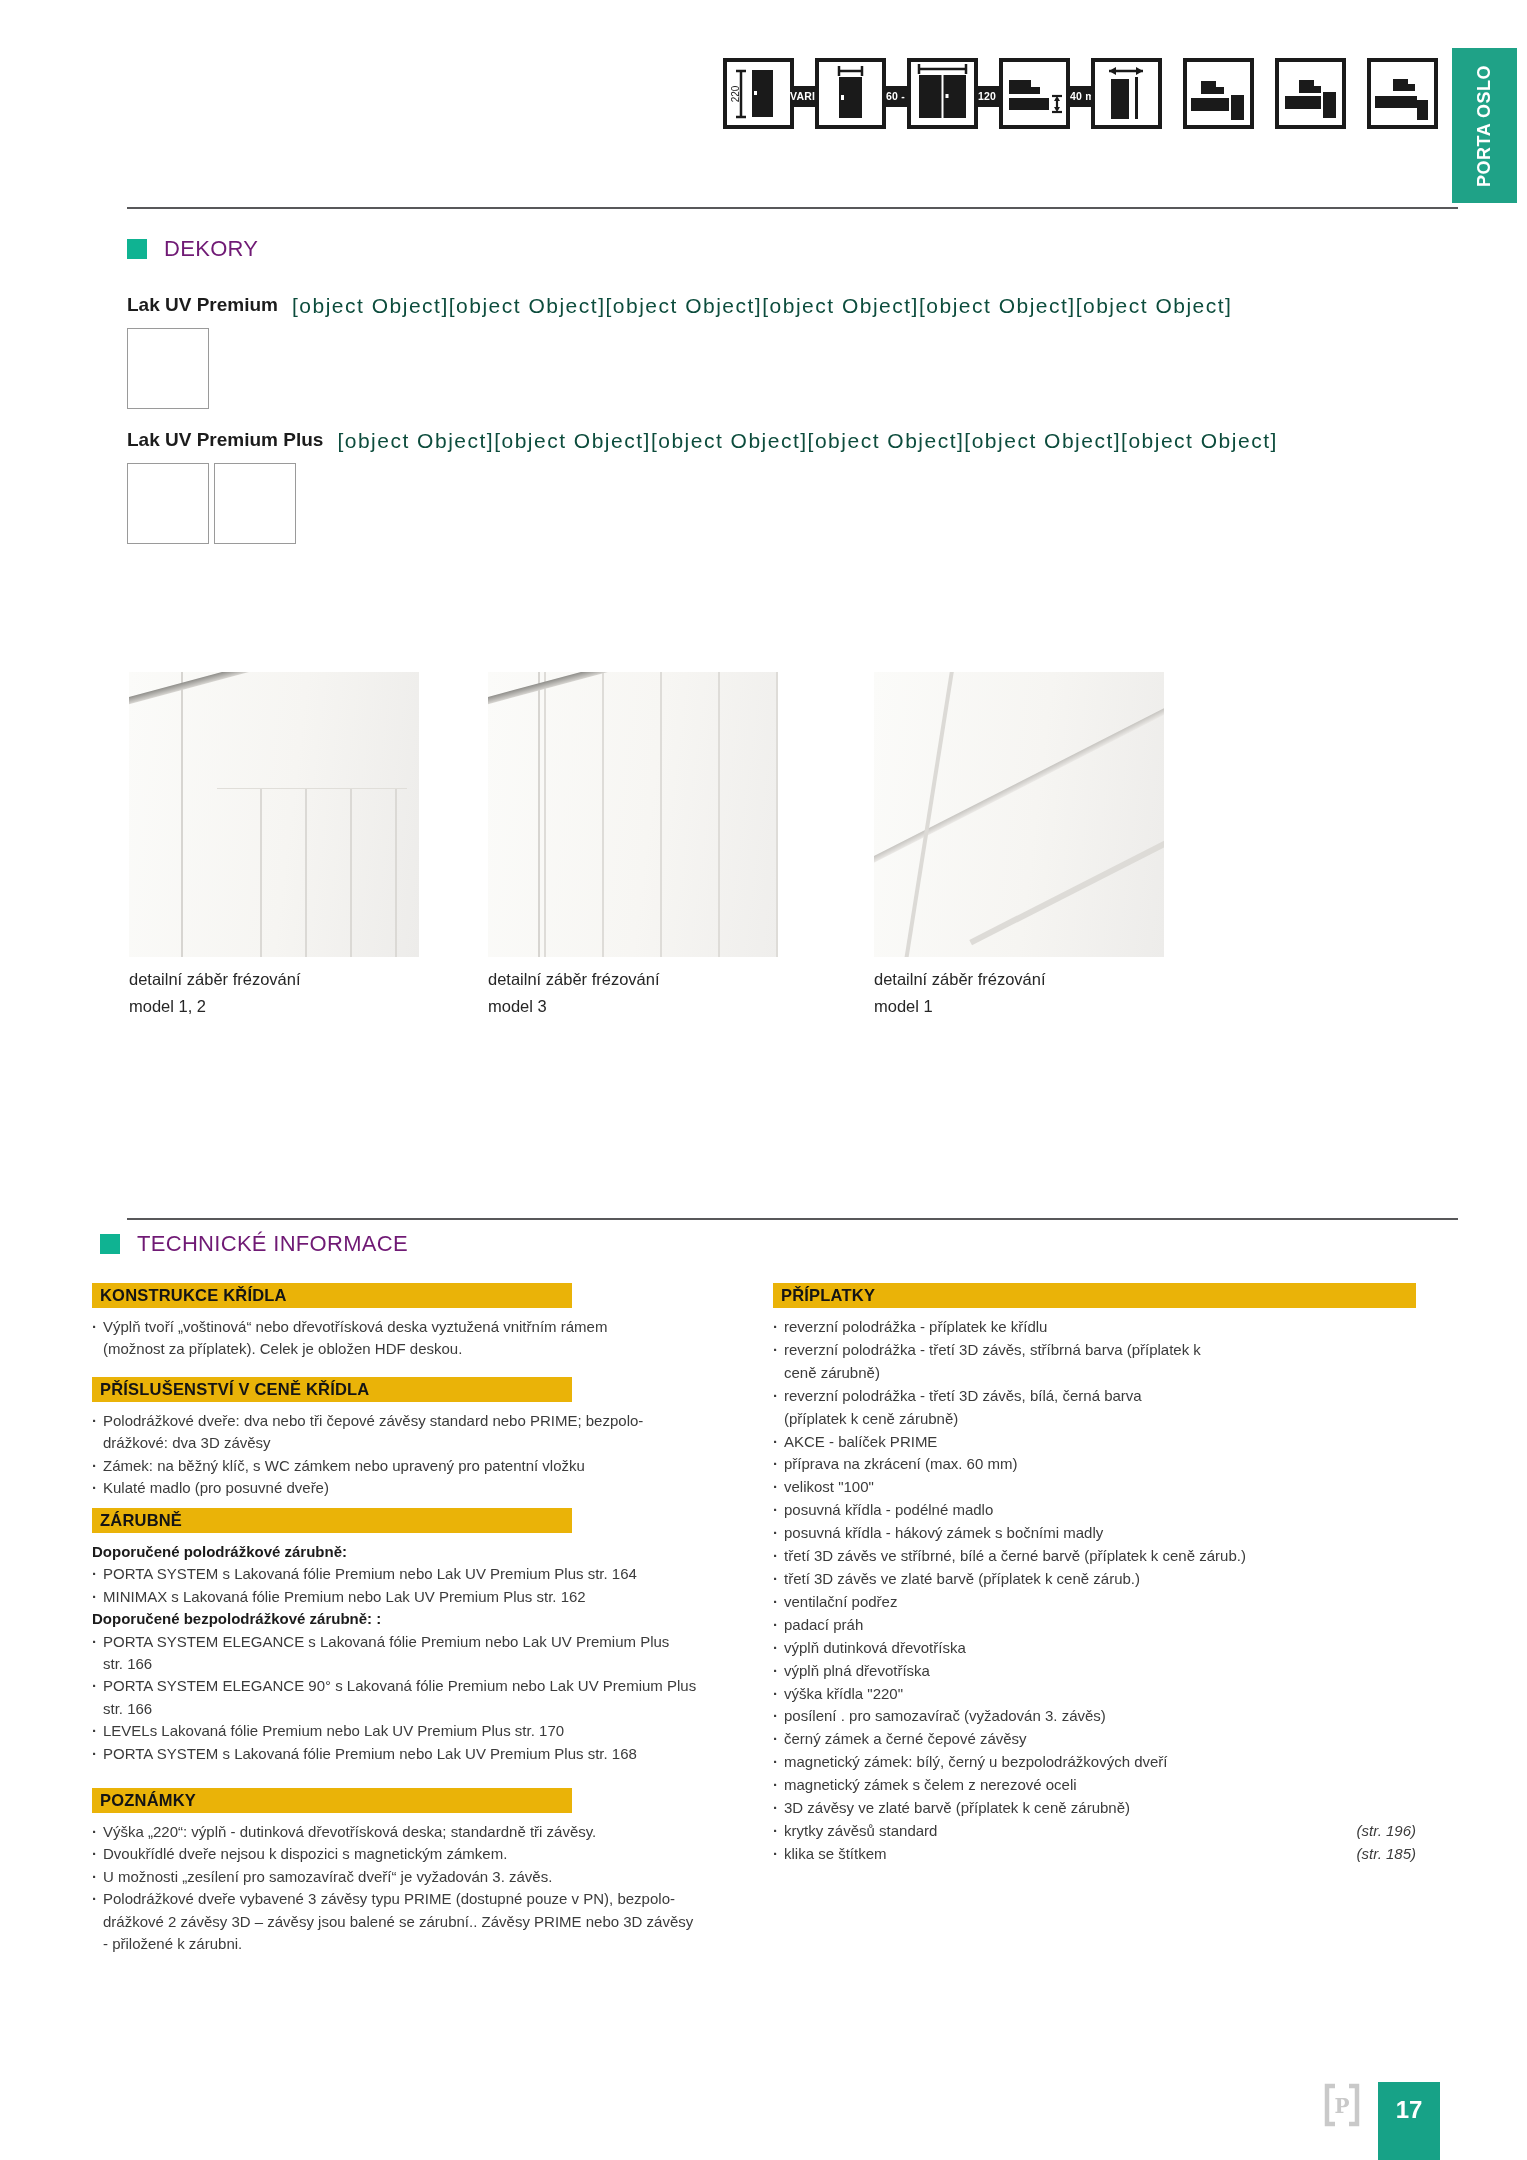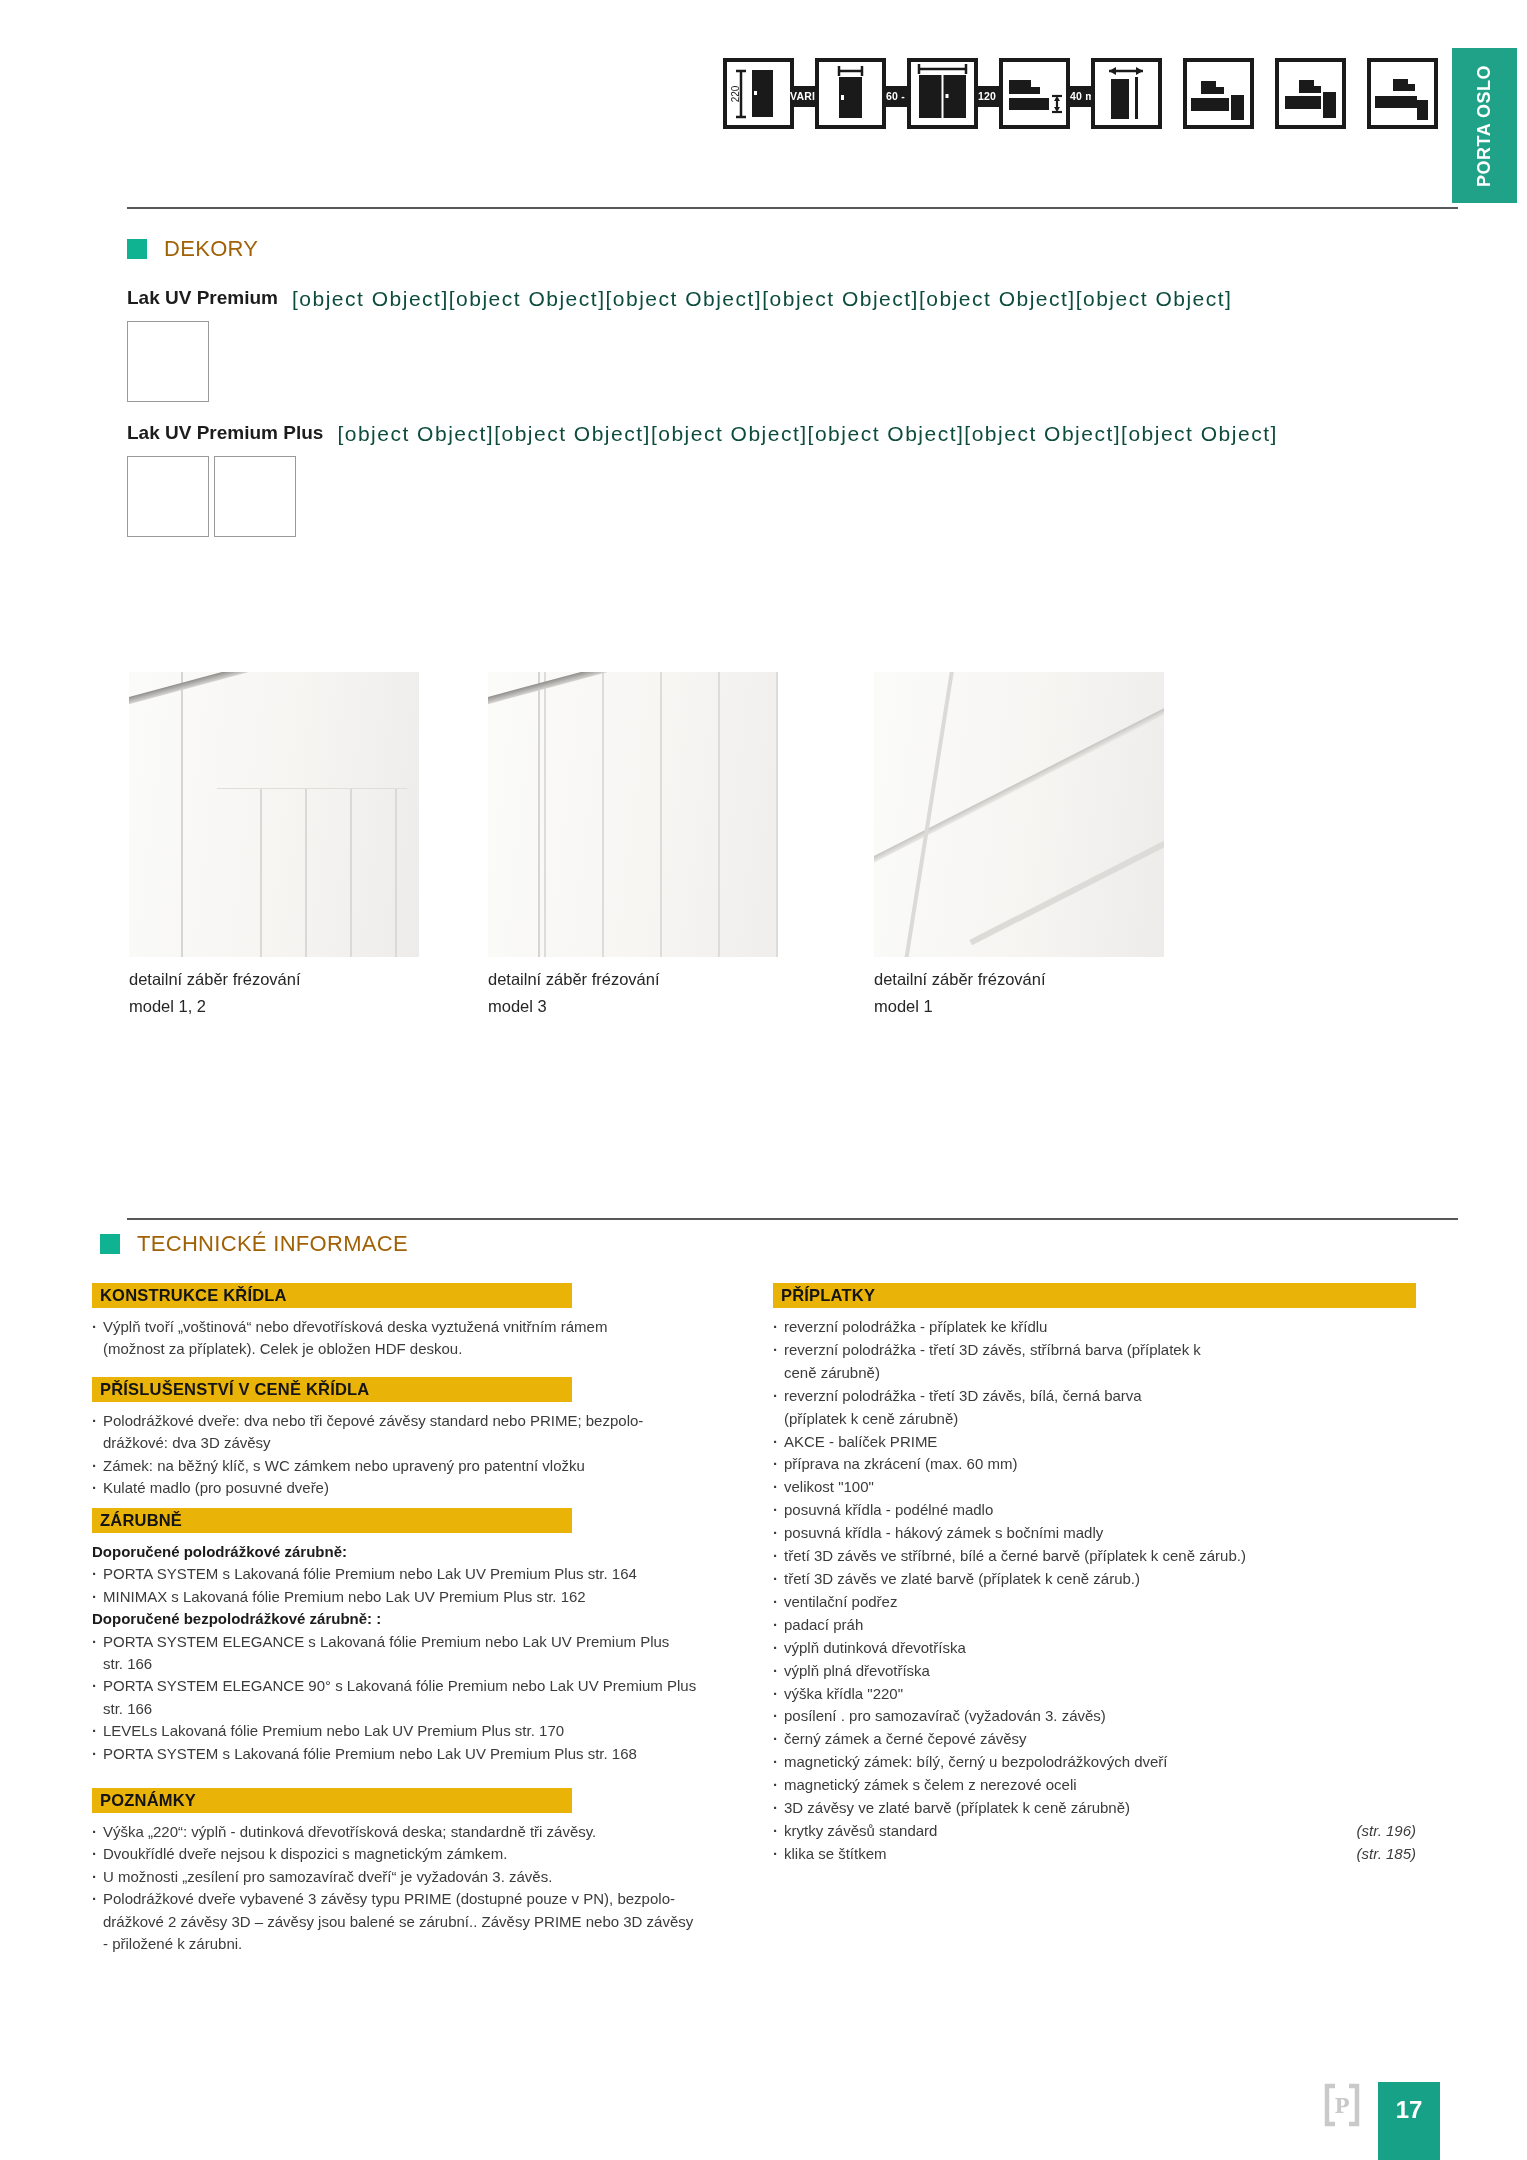--- a/index.html
+++ b/index.html
@@ -19,24 +19,24 @@
   #series-tab span{writing-mode:vertical-rl;transform:rotate(180deg);color:#fff;font-weight:700;
                    font-size:18px;letter-spacing:.5px;white-space:nowrap;}
 
   
   .hr{position:absolute;left:127px;width:1331px;height:2px;background:#58585a;}
   #hr1{top:207px;} #hr2{top:1218px;}
   .secheading{position:absolute;display:flex;align-items:center;gap:17px;}
   #dekory-heading{left:127px;top:236px;}
   #tech-heading{left:100px;top:1231px;}
   .greensq{width:20px;height:20px;background:#0FB392;}
-  .secheading .headtxt{font-size:22px;color:#a16207;letter-spacing:.3px;}
+  .secheading .headtxt{font-size:22px;color:#701a75;letter-spacing:.3px;}
 
   
-  #finishes{position:absolute;left:127px;top:286px;}
+  #finishes{position:absolute;left:127px;top:293px;}
   .finish{margin-bottom:19px;}
   .finish-title{display:flex;align-items:center;gap:14px;margin-bottom:11px;height:24px;}
   .fname{font-size:19px;font-weight:700;color:#1c1c1c;}
   .stars{font-size:21px;color:#0C4C3C;letter-spacing:1.5px;line-height:1;}
   .swatches{display:flex;gap:5px;}
   .swatch{position:relative;box-sizing:border-box;width:82px;height:81px;background:#fff;border:1px solid #9a9a9a;
           display:flex;align-items:center;justify-content:center;}
   .swlabel{font-size:16px;color:#2e2e2e;}
 
   

